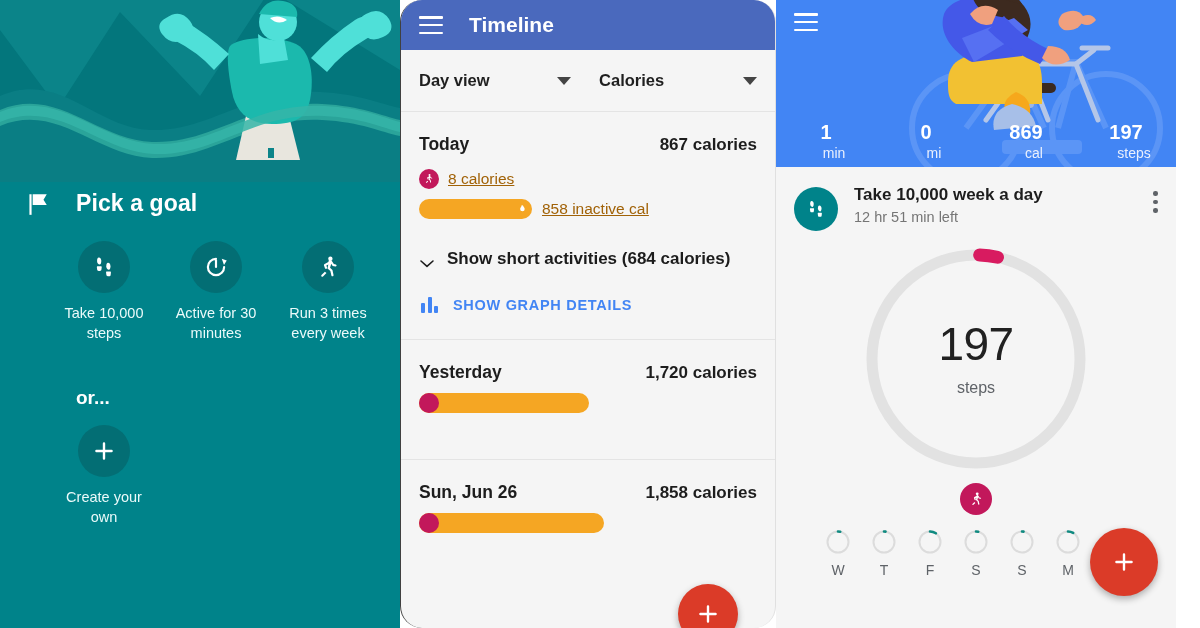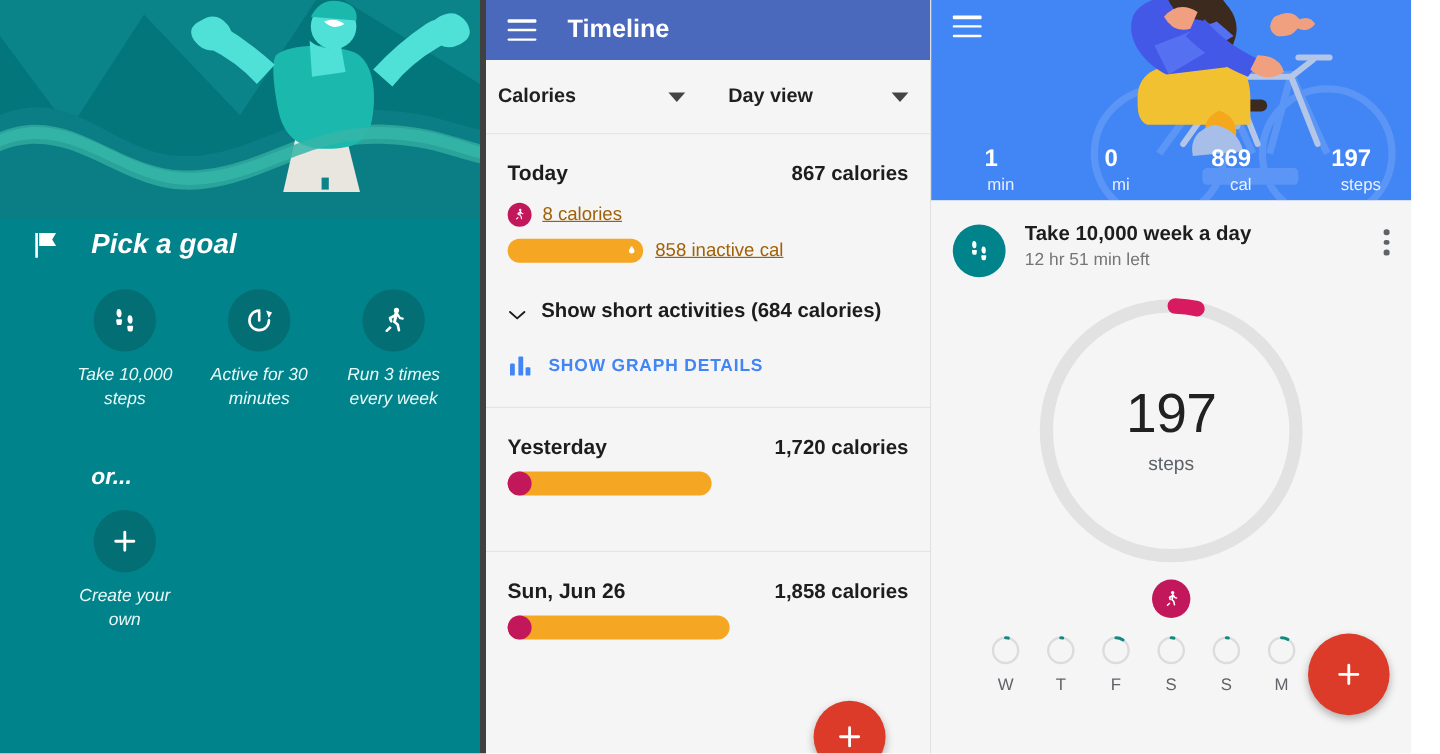--- a/index.html
+++ b/index.html
@@ -5,22 +5,22 @@
   * { box-sizing: border-box; margin: 0; padding: 0; }
   html, body {
     width: 1200px; height: 628px;
     font-family: "Liberation Sans", sans-serif;
     background: #ffffff; overflow: hidden;
   }
   .stage { position: relative; width: 1200px; height: 628px; display: flex; }
 
   
   .panel { position: relative; height: 628px; overflow: hidden; }
-  .panel-left   { width: 400px; background: #00838a; font-style: italic; }
-  .panel-mid    { width: 376px; background: #f5f5f5; border-left: 5px solid #404040; border-right: 1px solid #e0e0e0;}
+  .panel-left   { width: 400px; background: #00838a; }
+  .panel-mid    { width: 376px; background: #f5f5f5; border-left: 1px solid #404040; border-right: 1px solid #e0e0e0; border-radius: 22px;}
   .panel-right  { width: 400px; background: #f5f5f5; }
 
   
   .hero-left { position: absolute; inset: 0 0 auto 0; height: 190px; overflow: hidden; background:#0d8a8f;}
   .hero-left svg { display:block; width: 400px; height: 190px; }
 
   .left-content { position: absolute; top: 182px; left: 0; right: 0; bottom: 0; background: #00838a; }
   .pick-goal-row { display: flex; align-items: center; gap: 26px; padding: 8px 0 0 24px; }
   .flag-icon { width: 26px; height: 26px; flex: none; }
   .pick-goal-title { color: #fff; font-size: 23px; font-weight: bold; letter-spacing: .1px; }
@@ -244,26 +244,26 @@
     <div class="app-bar">
       <span class="hamburger">
           <i></i>
           <i></i>
           <i></i>
         </span>
       <span class="app-bar-title">Timeline</span>
     </div>
 
     <div class="filter-bar">
+      <div class="filter filter-1">
+        <span class="filter-label">Day view</span>
+        <span class="caret"></span>
+      </div>
       <div class="filter filter-2">
         <span class="filter-label">Calories</span>
-        <span class="caret"></span>
-      </div>
-      <div class="filter filter-1">
-        <span class="filter-label">Day view</span>
         <span class="caret"></span>
       </div>
     </div>
 
     <div class="tl-section">
       <div class="tl-head">
         <span class="tl-day">Today</span>
         <span class="tl-cal">867 calories</span>
       </div>
 

